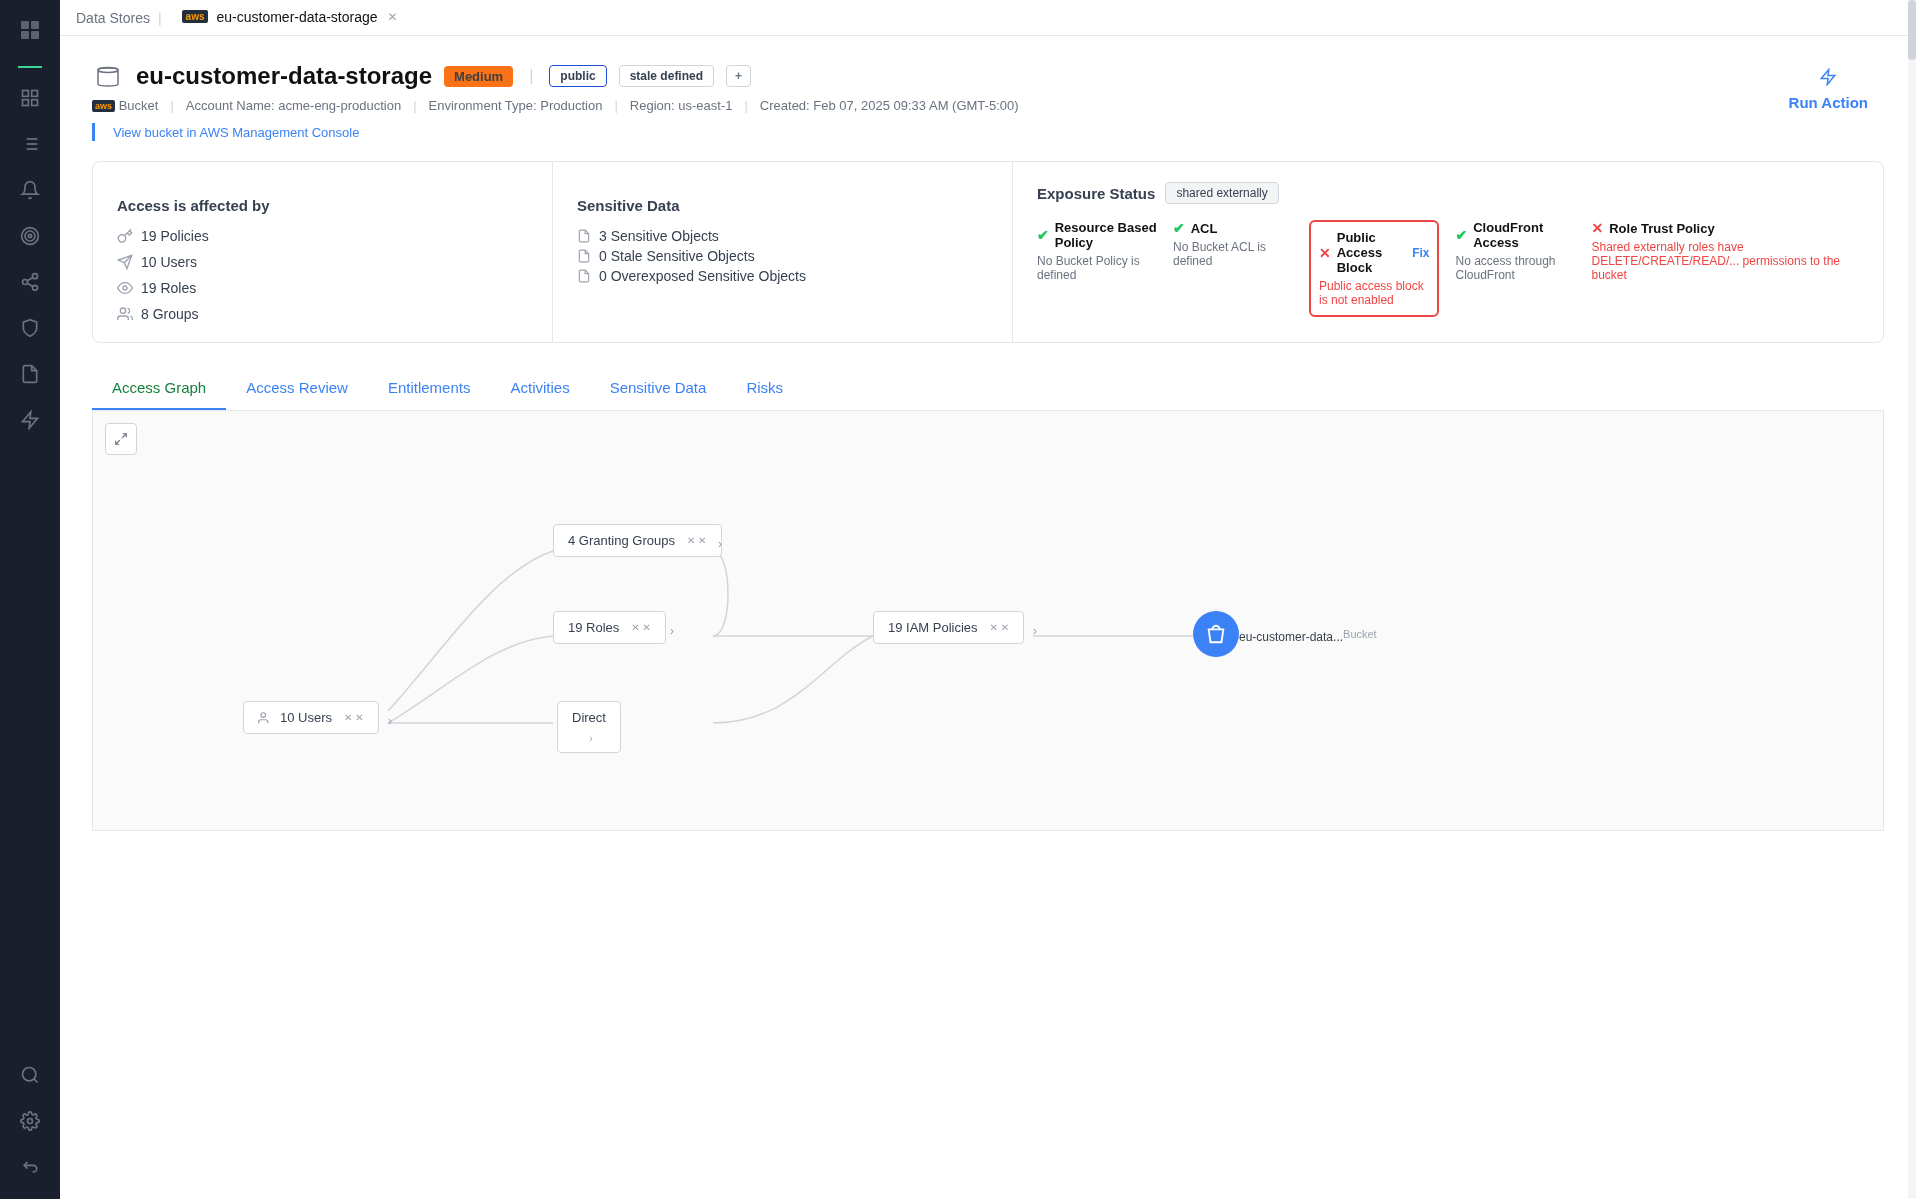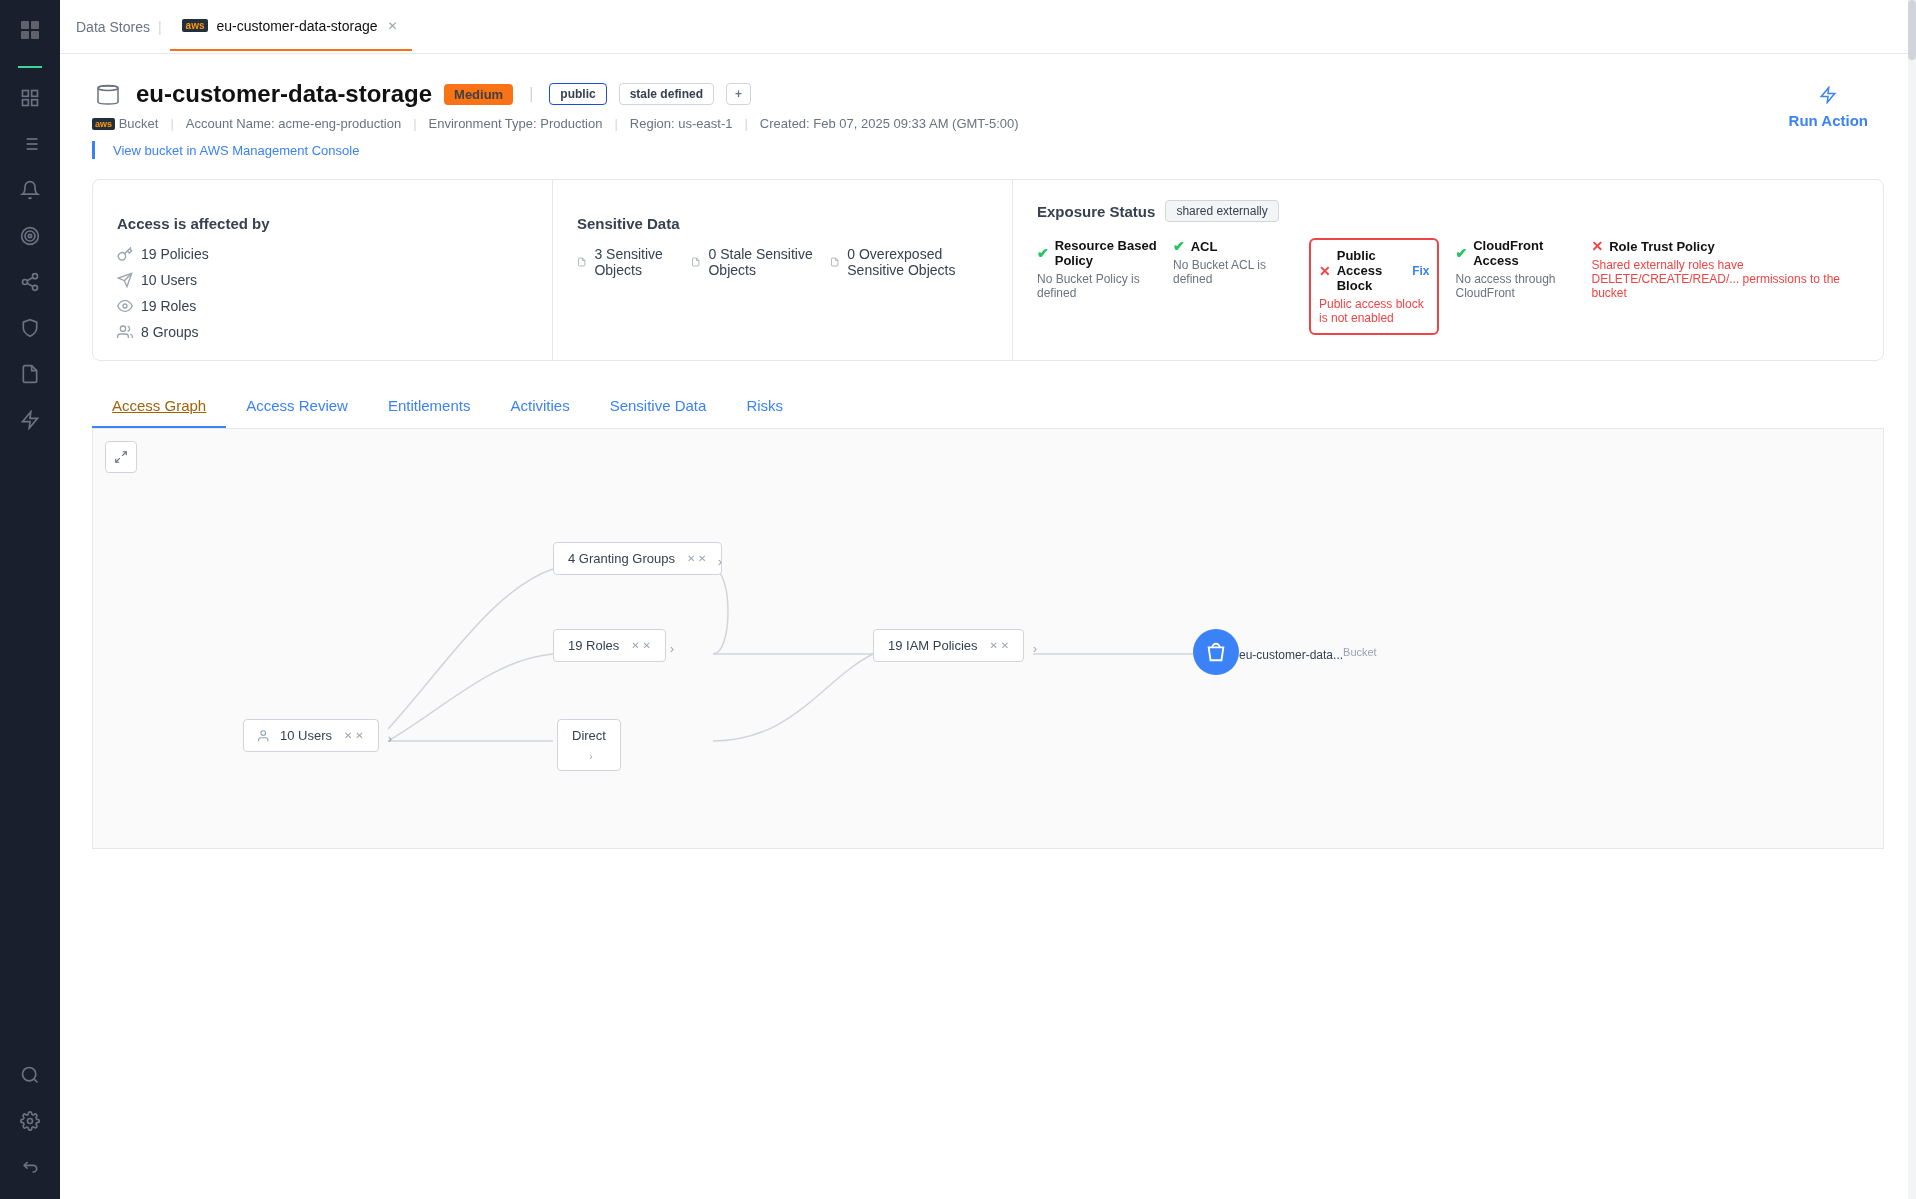--- a/index.html
+++ b/index.html
@@ -40,21 +40,21 @@
       overflow: hidden;
     }
 
     
     .topbar {
       background: #fff;
       border-bottom: 1px solid #e5e7eb;
       display: flex;
       align-items: center;
       padding: 0 16px;
-      height: 54px;
+      height: 36px;
       flex-shrink: 0;
     }
     .topbar-breadcrumb {
       color: #6b7280; font-size: 14px; cursor: pointer;
     }
     .topbar-sep { color: #d1d5db; margin: 0 8px; font-size: 14px; }
     .topbar-tab {
       display: flex; align-items: center; gap: 8px;
       padding: 0 12px; height: 48px;
       border-bottom: 2px solid #f97316;
@@ -128,21 +128,21 @@
       background: #fff; padding: 20px 24px; flex: 1;
     }
     .card-title { font-size: 15px; font-weight: 600; color: #374151; margin-bottom: 14px; margin-top: 15px; }
 
     
     .access-list { display: flex; flex-direction: column; gap: 10px; }
     .access-item { display: flex; align-items: center; gap: 8px; font-size: 14px; color: #374151; }
     .access-item-icon { width: 16px; height: 16px; color: #9ca3af; flex-shrink: 0; }
 
     
-    .sensitive-list { display: flex; flex-direction: row; gap: 16px; }
+    .sensitive-list { display: flex; flex-direction: column; gap: 4px; }
     .sensitive-item { display: flex; align-items: center; gap: 8px; font-size: 14px; color: #374151; }
 
     
     .exposure-card { flex: 2; }
     .exposure-header { display: flex; align-items: center; gap: 10px; margin-bottom: 16px; }
     .exposure-title { font-size: 15px; font-weight: 600; color: #374151; }
     .exposure-badge { background: #f3f4f6; color: #374151; font-size: 12px; padding: 3px 10px; border-radius: 4px; border: 1px solid #d1d5db; }
     .exposure-items { display: flex; gap: 16px; }
     .exposure-item { display: flex; flex-direction: column; gap: 4px; min-width: 120px; }
     .exposure-item-title { font-size: 13px; font-weight: 700; color: #111; display: flex; align-items: center; gap: 6px; }
@@ -159,21 +159,21 @@
     .tabs-row {
       display: flex; gap: 0; border-bottom: 1px solid #e5e7eb;
       margin-top: 24px;
     }
     .tab {
       padding: 12px 20px; font-size: 15px; color: #3b82f6;
       cursor: pointer; border-bottom: 2px solid transparent;
       font-weight: 500;
     }
     .tab.active {
-      color: #a16207; border-bottom: 2px solid #3b82f6; text-decoration: underline;
+      color: #15803d; border-bottom: 2px solid #3b82f6;
     }
 
     
     .graph-area {
       flex: 1; background: #fafafa; margin-top: 0;
       position: relative; min-height: 420px;
       border: 1px solid #e5e7eb; border-top: none;
       overflow: hidden;
     }
     .graph-fullscreen-btn {

